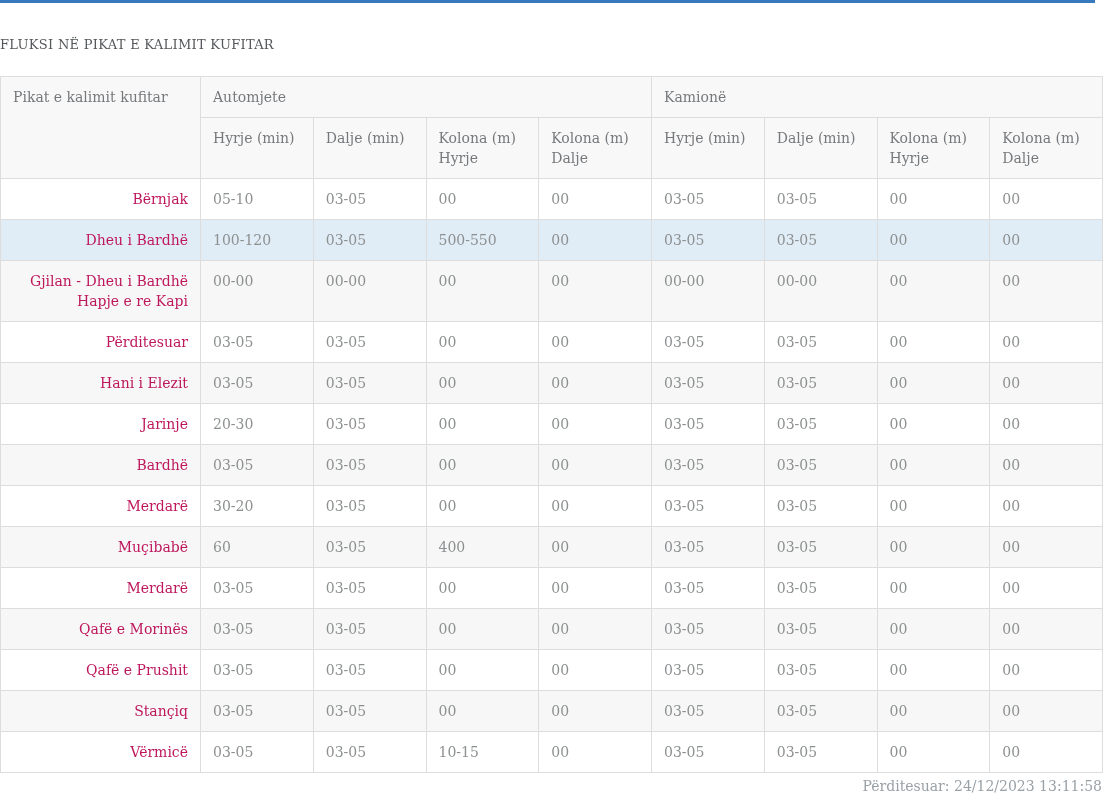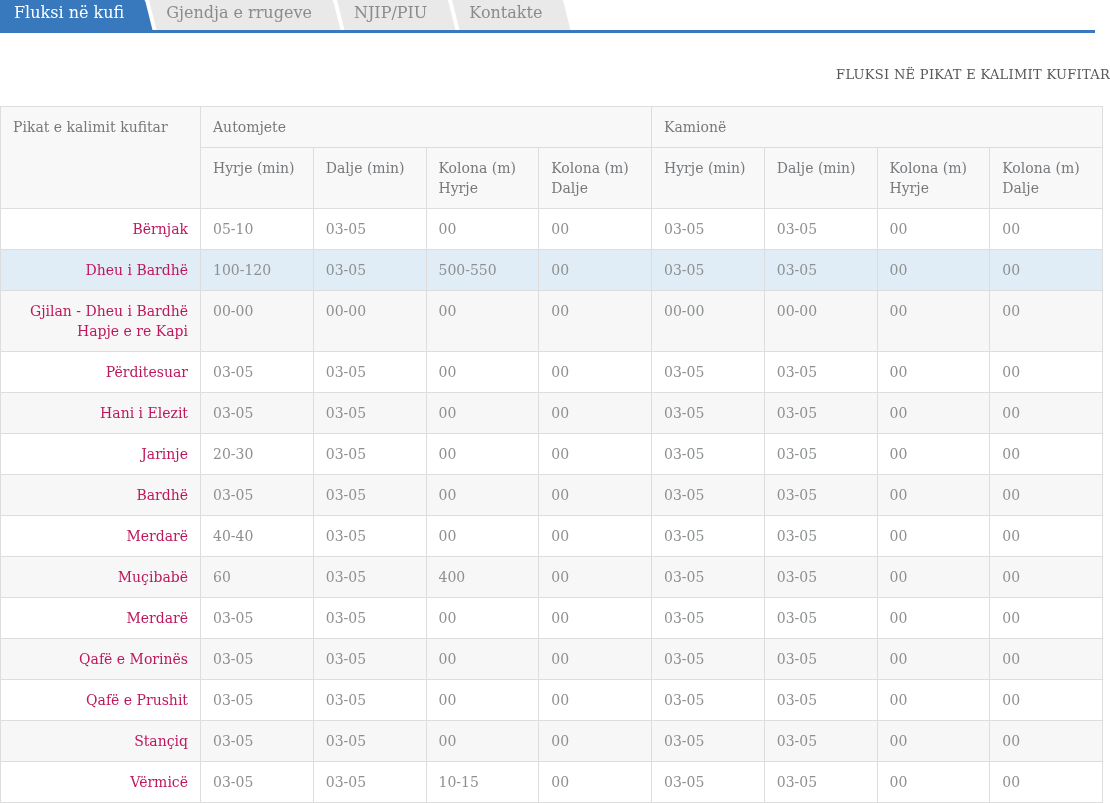--- a/index.html
+++ b/index.html
@@ -50,21 +50,20 @@
     background: #3879bd;
   }
 
   
   .heading {
     margin: 34px 0 0 0;
     font-size: 13px;
     line-height: 15px;
     color: #55585b;
     letter-spacing: 0.3px;
-    text-align: right;
   }
 
   
   table.flux {
     border-collapse: collapse;
     table-layout: fixed;
     width: 1102px;
     margin-top: 24px;
   }
   table.flux th, table.flux td {
@@ -93,34 +92,20 @@
     text-align: right;
     font-size: 14px;
     color: #9aa1a6;
   }
 </style>
 </head>
 <body>
 
 <div class="page">
 
-  <div class="tabbar">
-    <div class="tab active">
-      <span class="lbl">Fluksi në kufi</span>
-    </div>
-    <div class="tab">
-      <span class="lbl">Gjendja e rrugeve</span>
-    </div>
-    <div class="tab">
-      <span class="lbl">NJIP/PIU</span>
-    </div>
-    <div class="tab">
-      <span class="lbl">Kontakte</span>
-    </div>
-  </div>
   <div class="tab-underline"></div>
 
   <div class="heading">FLUKSI NË PIKAT E KALIMIT KUFITAR</div>
 
   <table class="flux">
     <colgroup>
       <col style="width:200px">
       <col style="width:112.75px">
         <col style="width:112.75px">
         <col style="width:112.75px">
@@ -220,21 +205,21 @@
           <td>03-05</td>
           <td>00</td>
           <td>00</td>
           <td>03-05</td>
           <td>03-05</td>
           <td>00</td>
           <td>00</td>
         </tr>
         <tr class="plain">
           <td class="row-label">Merdarë</td>
-          <td>40-40</td>
+          <td>30-20</td>
           <td>03-05</td>
           <td>00</td>
           <td>00</td>
           <td>03-05</td>
           <td>03-05</td>
           <td>00</td>
           <td>00</td>
         </tr>
         <tr class="stripe">
           <td class="row-label">Muçibabë</td>

